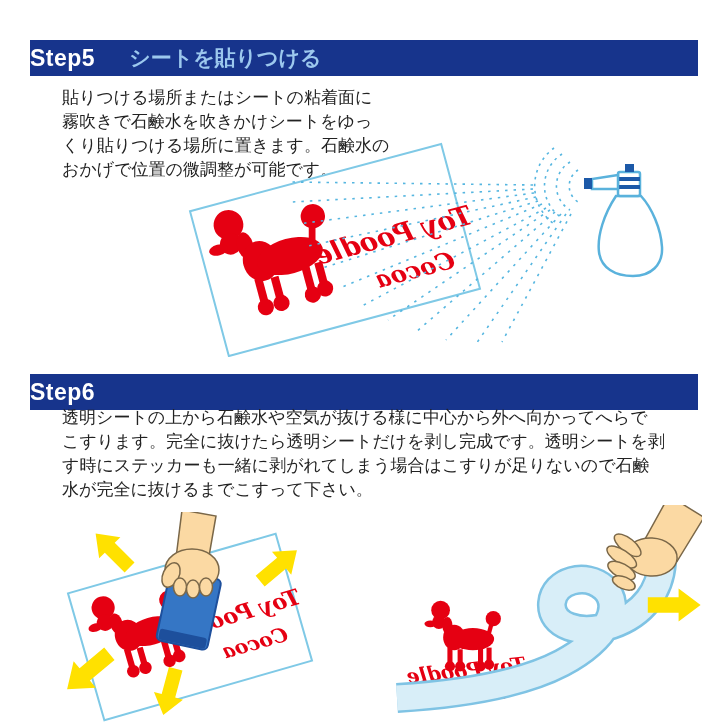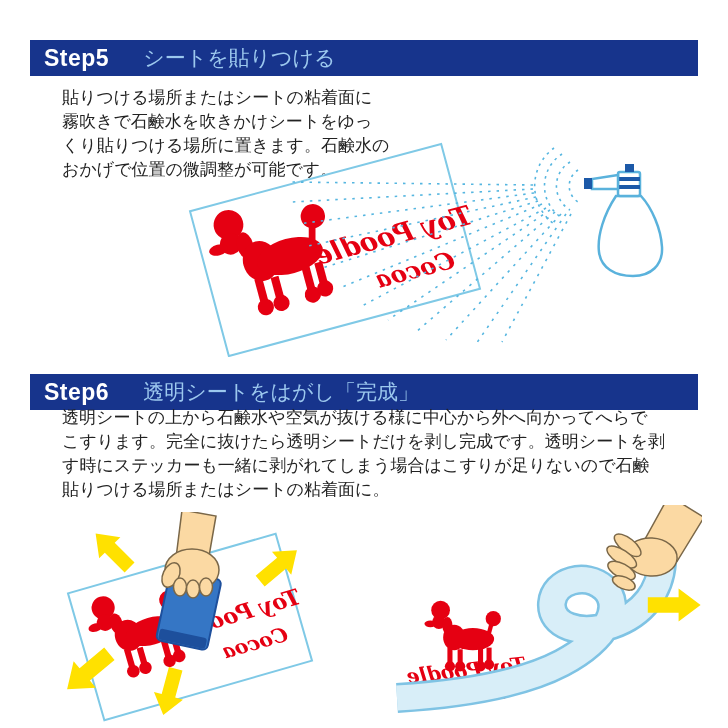--- a/index.html
+++ b/index.html
@@ -2,22 +2,22 @@
 <html><head>
 <meta charset="utf-8">
 <style>
   html,body{margin:0;padding:0;background:#ffffff;}
   .page{position:relative;width:728px;height:728px;background:#ffffff;overflow:hidden;
         font-family:"Liberation Sans","DejaVu Sans",sans-serif;}
   .step-header{position:absolute;left:30px;width:668px;height:36px;background:#17348c;
                display:flex;align-items:center;gap:34px;}
   #step5-header{top:40px;}
   #step6-header{top:374px;}
-  .step-label{color:#ffffff;font-weight:bold;font-size:23px;margin-left:14px;letter-spacing:.5px;}
-  .step-title{color:#9cc8ee;font-size:21px;font-weight:normal;}
+  .step-label{color:#ffffff;font-weight:bold;font-size:23px;letter-spacing:.5px;}
+  .step-title{color:#9cc8ee;font-size:21px;font-weight:bold;}
   .step-body{position:absolute;left:62px;color:#222222;font-size:17px;line-height:24px;
              white-space:pre-line;}
   #step5-body{top:86px;width:400px;}
   #step6-body{top:406px;width:636px;}
   .illus{position:absolute;}
   #illus-step5{left:40px;top:142px;}
   #illus-step6-left{left:42px;top:512px;}
   #illus-step6-right{left:372px;top:505px;}
   svg text.script{font-family:"DejaVu Serif","Liberation Serif",serif;font-style:italic;font-weight:bold;}
 </style>
@@ -94,27 +94,26 @@
       <rect x="585" y="22" width="9" height="8" fill="#1c59a8"></rect>
       <rect x="578" y="35" width="22" height="4" fill="#1c59a8"></rect>
       <rect x="578" y="43" width="22" height="4" fill="#1c59a8"></rect>
       <path d="M578,33 L552,37 L552,47 L578,47 Z" fill="#ffffff" stroke="#5ab2dc" stroke-width="2.5"></path>
       <rect x="544" y="36" width="8" height="11" fill="#1c59a8"></rect>
     </g>
   </svg>
 
   <div class="step-header" id="step6-header">
     <span class="step-label">Step6</span>
-    <span class="step-title">透明シートをはがし「完成」</span>
   </div>
 
   <div class="step-body" id="step6-body">透明シートの上から石鹸水や空気が抜ける様に中心から外へ向かってへらで
 こすります。完全に抜けたら透明シートだけを剥し完成です。透明シートを剥
 す時にステッカーも一緒に剥がれてしまう場合はこすりが足りないので石鹸
-貼りつける場所またはシートの粘着面に。</div>
+水が完全に抜けるまでこすって下さい。</div>
 
   <svg class="illus" id="illus-step6-left" width="300" height="210" viewBox="0 0 300 210">
     <g transform="translate(148,115) rotate(-16)">
       <rect x="-108" y="-66" width="216" height="132" fill="#ffffff" stroke="#7fc9e6" stroke-width="2"></rect>
       <use href="#poodle-shape" fill="#e50012" transform="translate(-95,-55) scale(1.05)"></use>
       <text class="script" fill="#e50012" font-size="22" text-anchor="middle" transform="translate(48,8) scale(-1,1)">Toy Poodle</text>
       <text class="script" fill="#e50012" font-size="20" text-anchor="middle" transform="translate(58,40) scale(-1,1)">Cocoa</text>
     </g>
 
     <g fill="#ffe100">

